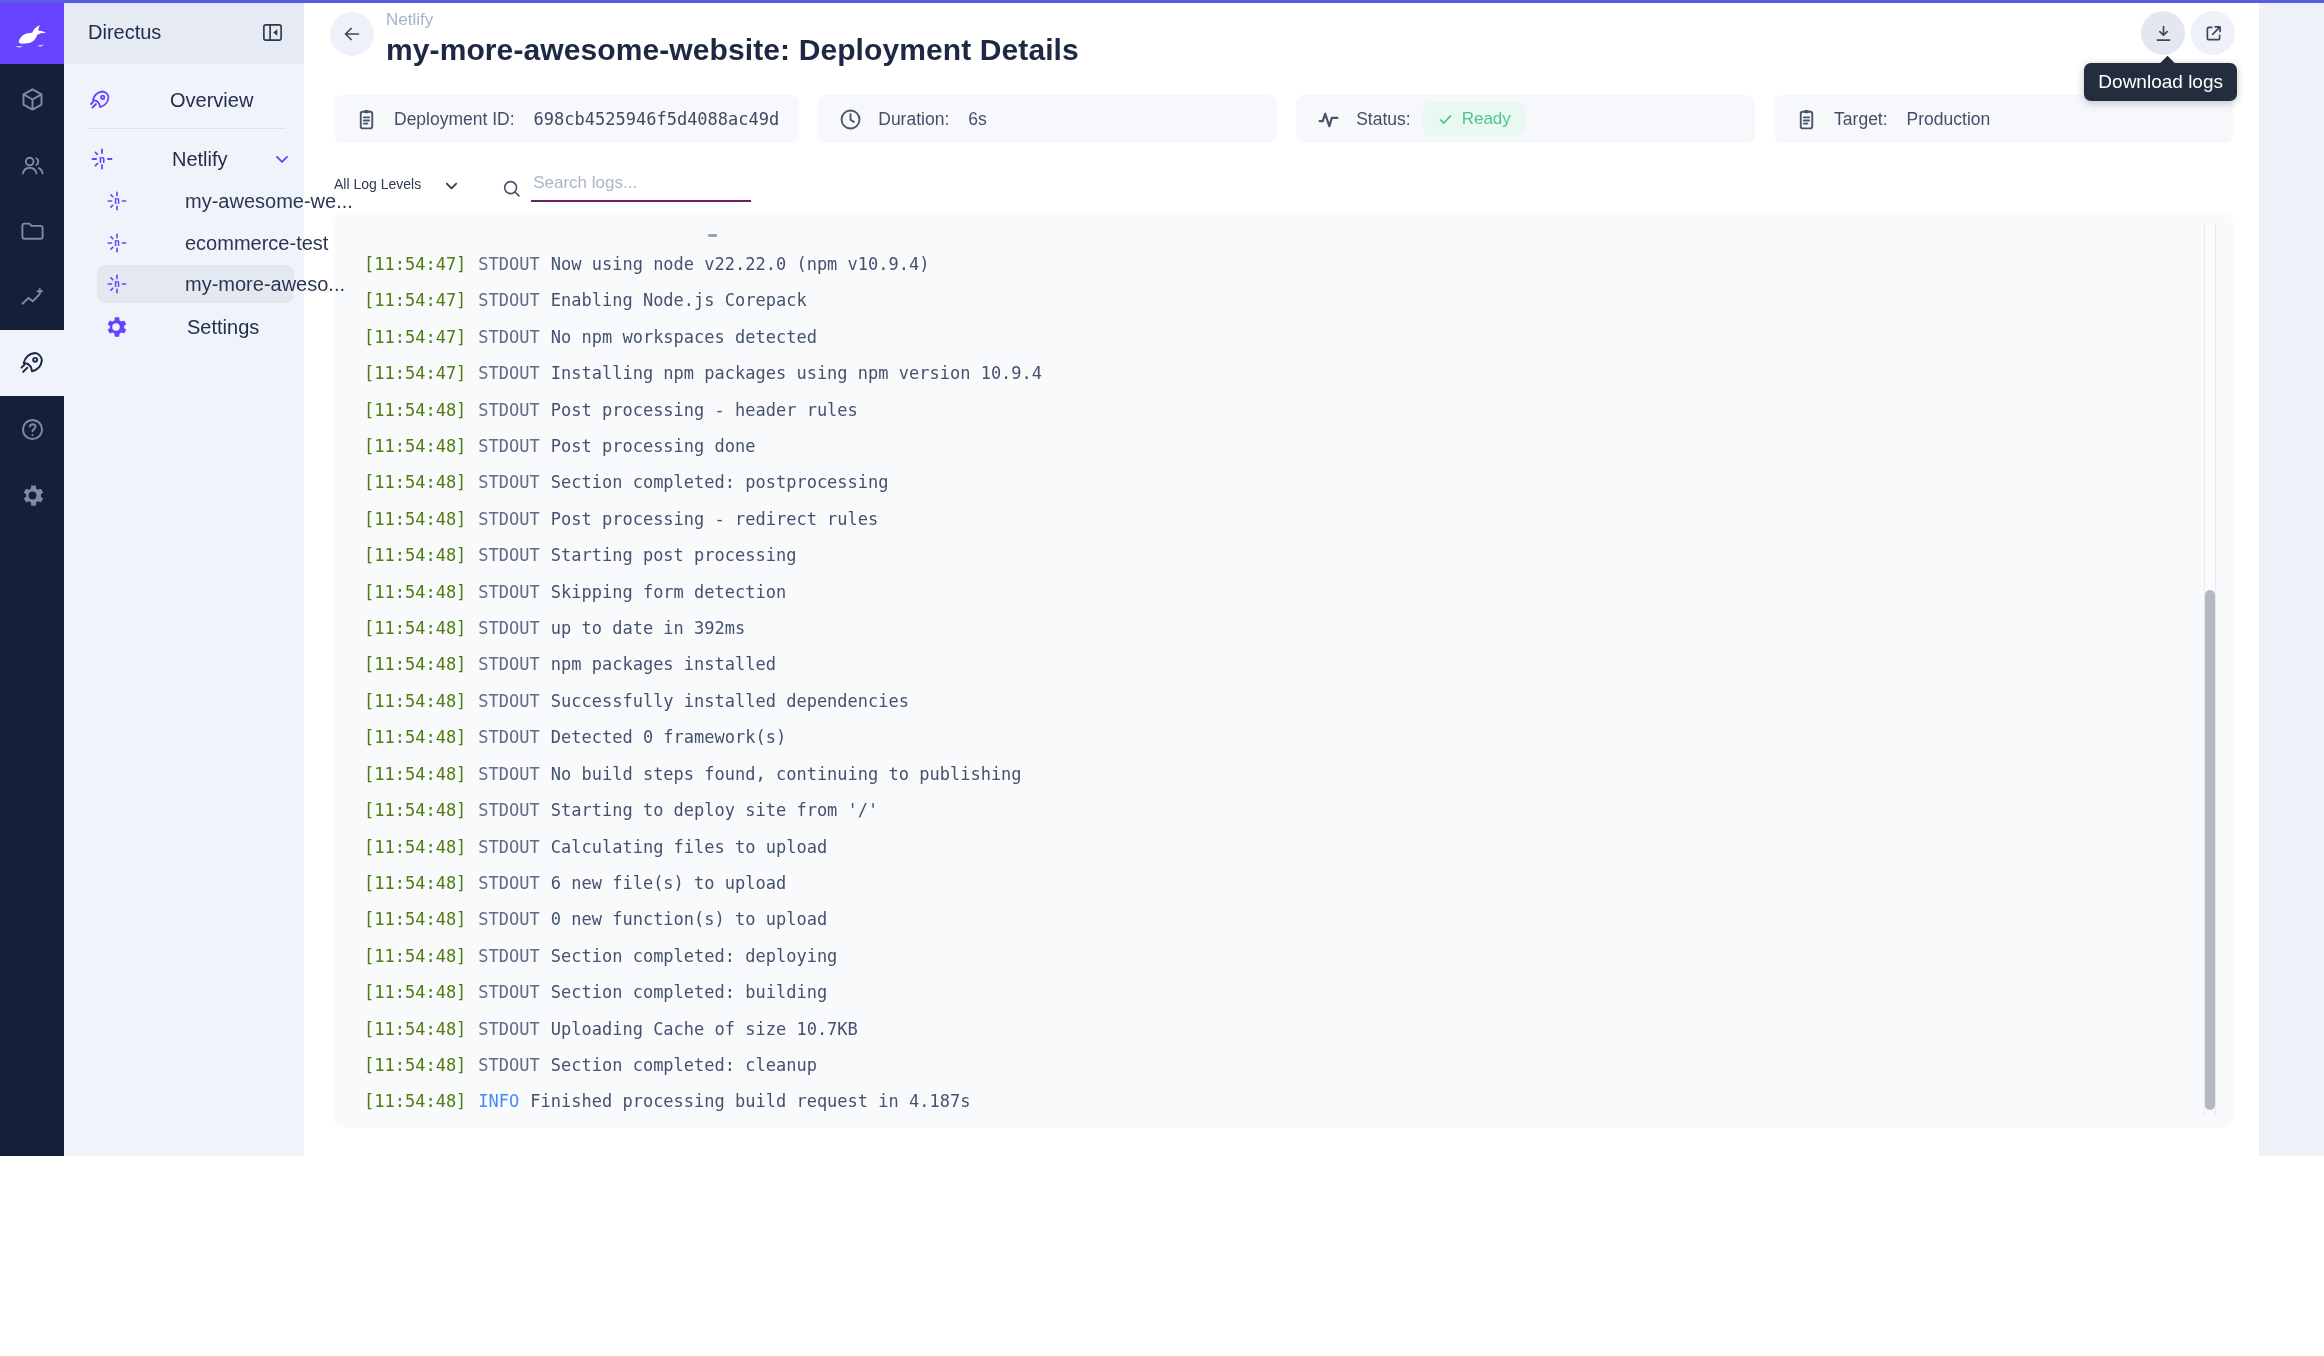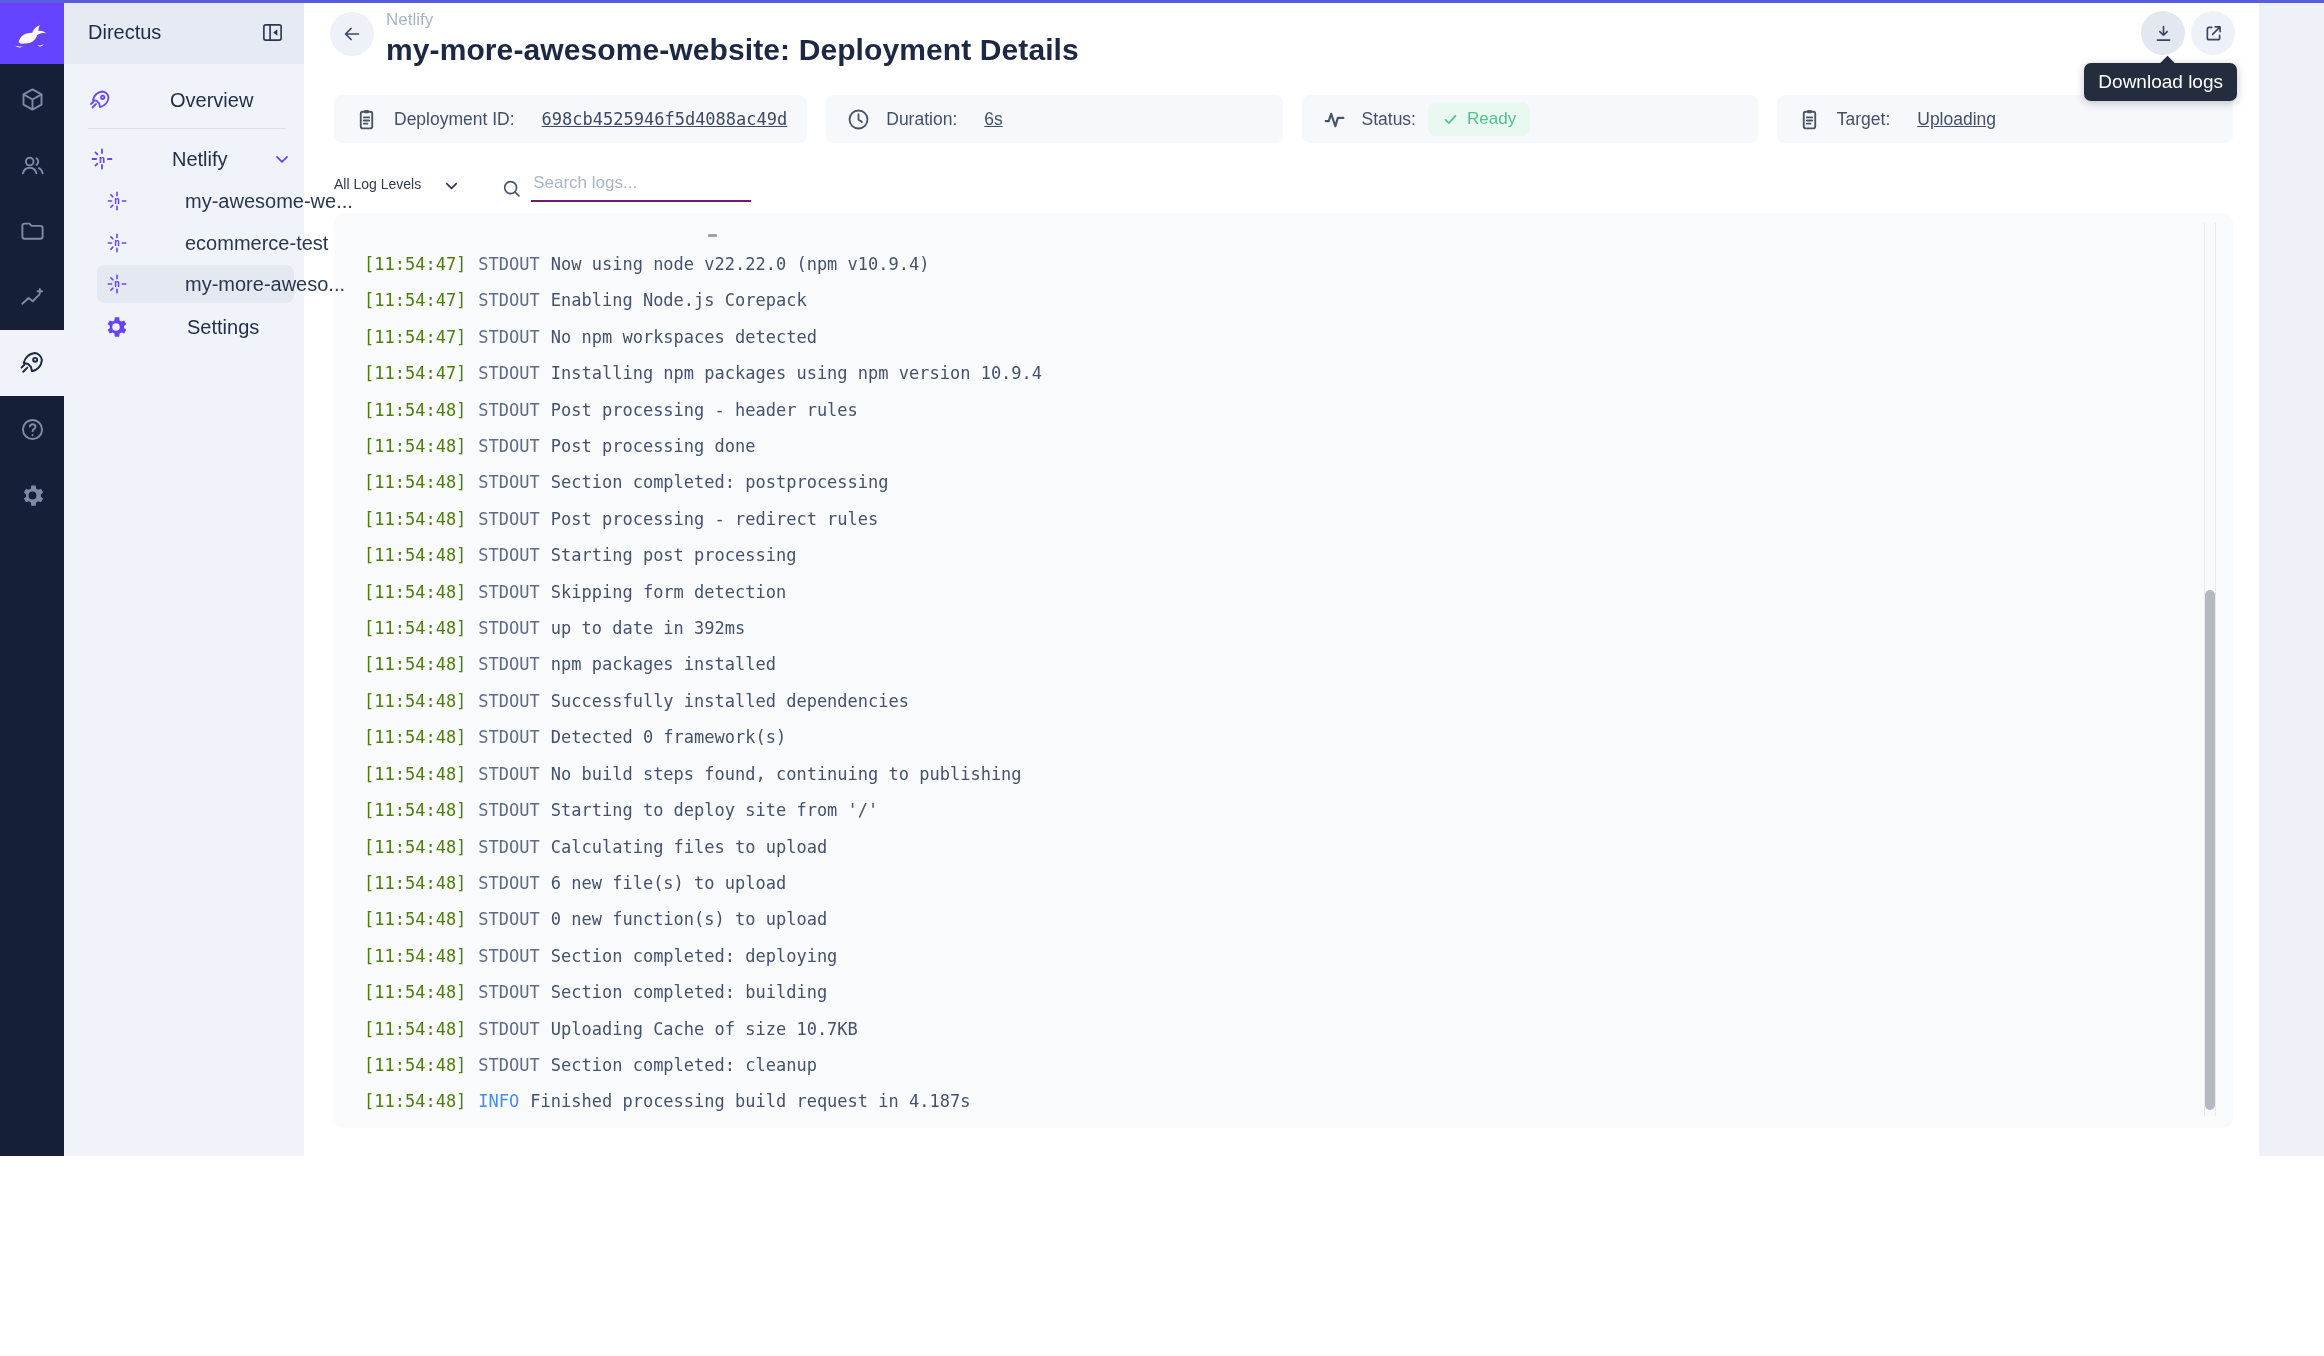--- a/index.html
+++ b/index.html
@@ -49,21 +49,21 @@
   .btn-open { left:1887px; background:#eef1f7; }
   .tooltip { position:absolute; top:63px; right:22px; background:#242d3e; color:#fff; font-size:19px;
              padding:8px 14px; border-radius:7px; z-index:55; box-shadow:0 2px 8px rgba(20,28,48,.25); white-space:nowrap; }
   .tooltip::before { content:""; position:absolute; top:-5px; right:64px; width:11px; height:11px;
                      background:#242d3e; transform:rotate(45deg); }
 
   .cards-row { position:absolute; top:95px; left:30px; width:1899px; display:flex; gap:19px; }
   .card { flex:1 1 0; height:48px; background:#f6f8fb; border-radius:8px; display:flex; align-items:center;
           padding:0 20px; color:#475569; }
   .card-label { font-size:17.5px; color:#42506a; margin-left:15px; white-space:nowrap; }
-  .card-value { font-size:17.5px; color:#42506a; margin-left:27px; white-space:nowrap;text-decoration:underline; }
+  .card-value { font-size:17.5px; color:#42506a; margin-left:19px; white-space:nowrap; }
   .card-value.mono { font-family:"DejaVu Sans Mono", monospace; font-size:17px; color:#3c4a63; }
   .badge { display:inline-flex; align-items:center; gap:8px; margin-left:12px; background:#e9f8f0;
            color:#4ec48f; font-size:17px; padding:7px 14px; border-radius:8px; }
 
   .filter-row { position:absolute; top:165px; left:30px; height:40px; display:flex; align-items:center; }
   .level-select { display:flex; align-items:flex-start; gap:21px; font-size:14px; color:#2e3a50; cursor:pointer; }
   .search-box { display:flex; align-items:flex-end; margin-left:40px; }
   .search-icon { color:#45536b; margin-right:9px; padding-bottom:3px; }
   .search-input { width:220px; border:none; outline:none; background:transparent; font-size:17px; color:#2e3a50;
                   border-bottom:2px solid #701a75; padding:4px 2px 7px 2px; font-family:"Liberation Sans",sans-serif; }
@@ -347,21 +347,21 @@
       </div>
       <div class="card">
         <span>
           <svg width="25" height="25" viewBox="0 0 24 24" fill="none" stroke="currentColor" stroke-width="1.8" stroke-linecap="round" stroke-linejoin="round">
               <rect x="6.5" y="4.5" width="11" height="16" rx="1.8"></rect>
               <rect x="9.8" y="2.8" width="4.4" height="3.2" rx="1" fill="currentColor" stroke="none"></rect>
               <path d="M9.5 10h5M9.5 13h5M9.5 16h3.4"></path>
             </svg>
         </span>
         <span class="card-label">Target:</span>
-        <span class="card-value">Uploading</span>
+        <span class="card-value">Production</span>
       </div>
     </div>
 
     <div class="filter-row">
       <div class="level-select">
         <span>All Log Levels</span>
         <span>
           <svg width="19" height="19" viewBox="0 0 24 24" fill="none" stroke="currentColor" stroke-width="2.2" stroke-linecap="round" stroke-linejoin="round">
               <path d="M6 9.5l6 6 6-6"></path>
             </svg>

